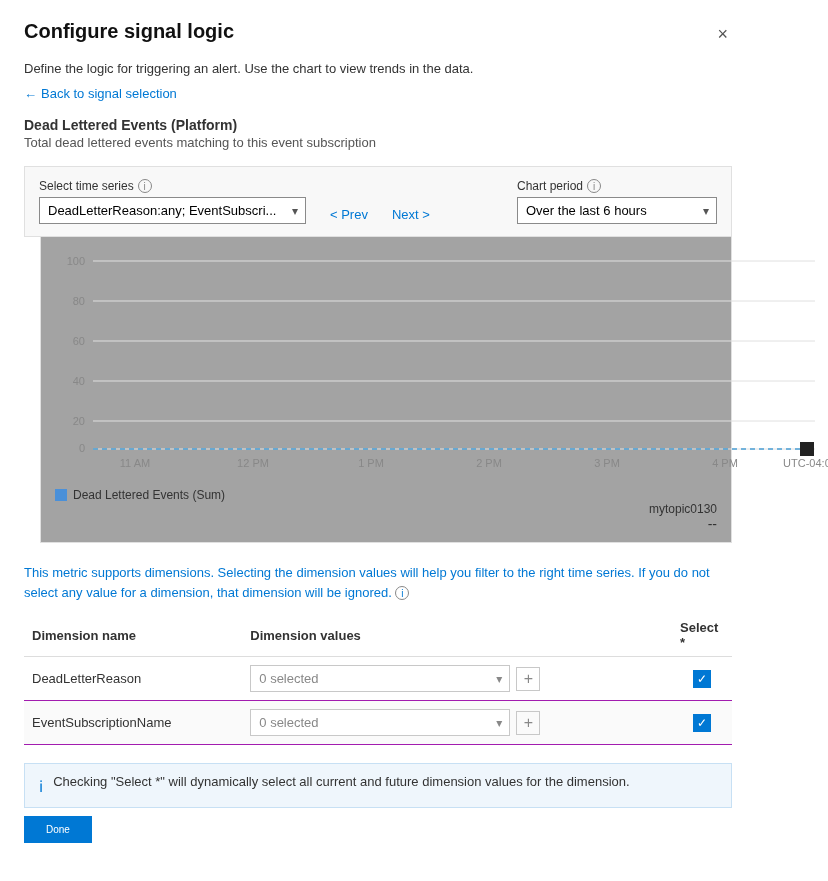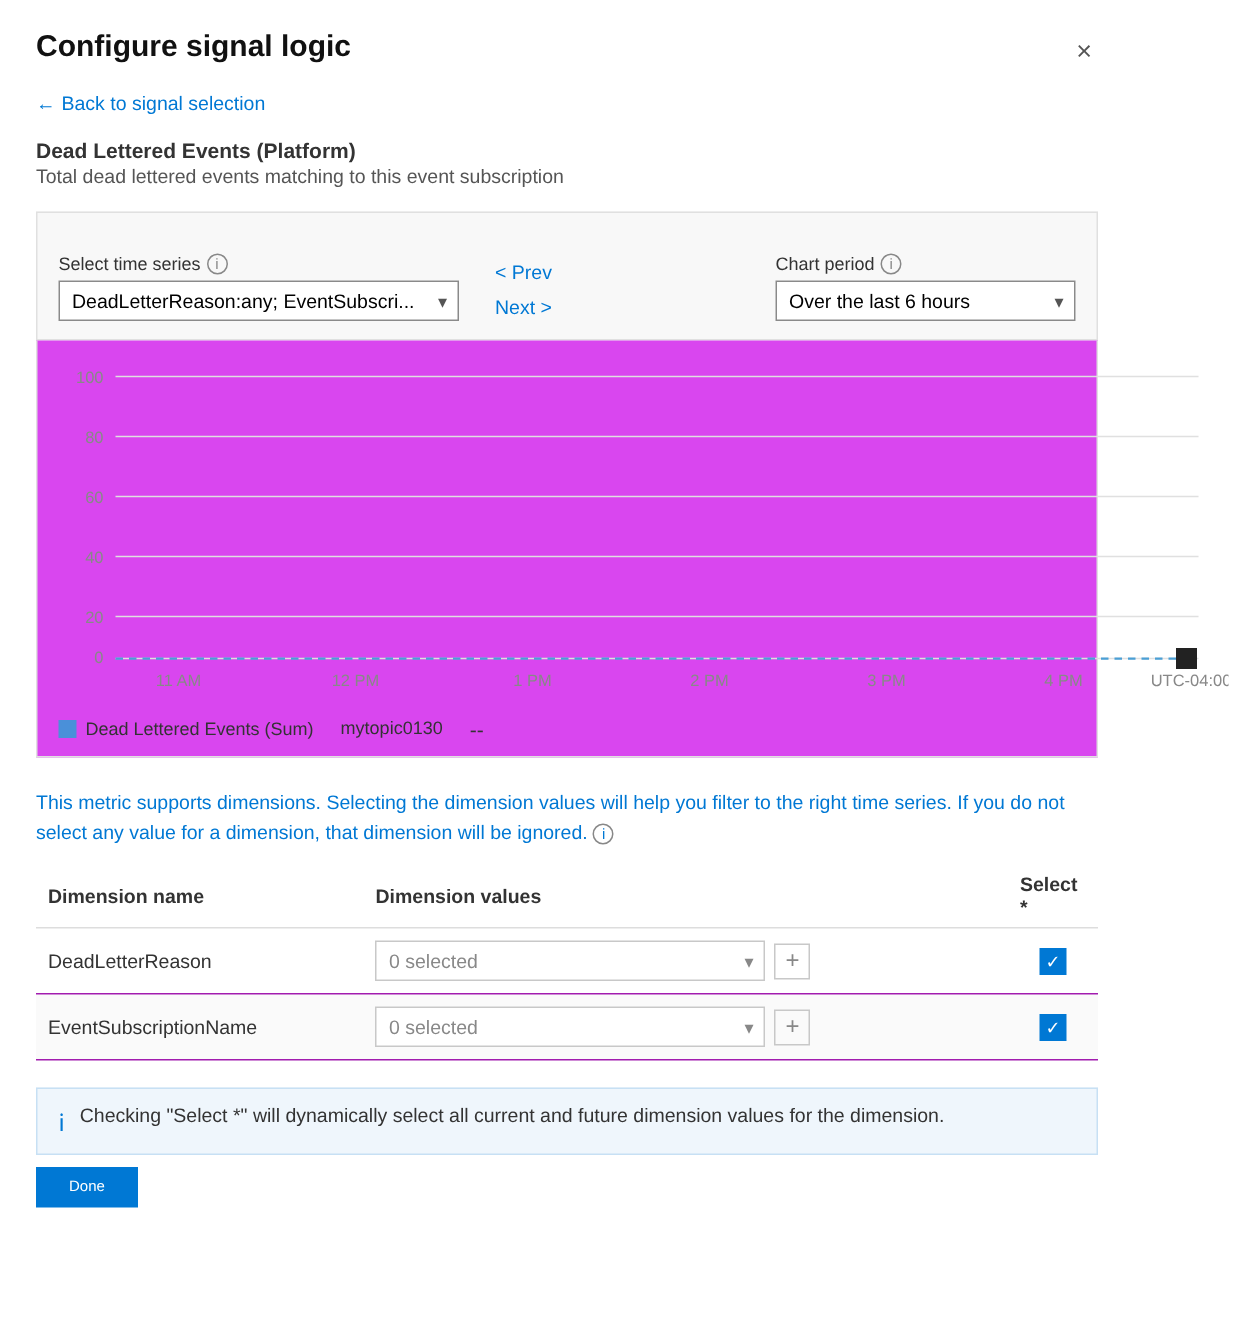--- a/index.html
+++ b/index.html
@@ -12,27 +12,27 @@
     .back-link { color: #0078d4; text-decoration: none; font-size: 13px; display: inline-flex; align-items: center; gap: 4px; margin-bottom: 16px; }
     .signal-title { font-weight: 600; font-size: 14px; margin-bottom: 2px; }
     .signal-subtitle { color: #555; font-size: 13px; margin-bottom: 16px; }
     .controls-row { background: #f8f8f8; border: 1px solid #e0e0e0; padding: 12px 14px; display: flex; align-items: flex-end; gap: 20px; margin-bottom: 0; }
     .control-group { display: flex; flex-direction: column; gap: 4px; }
     .control-label { font-size: 12px; color: #333; display: flex; align-items: center; gap: 4px; }
     .info-icon { display: inline-flex; align-items: center; justify-content: center; width: 14px; height: 14px; border-radius: 50%; border: 1px solid #888; font-size: 10px; color: #888; cursor: default; }
     .select-box { border: 1px solid #8a8a8a; background: #fff; padding: 5px 28px 5px 8px; font-size: 13px; min-width: 200px; appearance: none; position: relative; cursor: pointer; }
     .select-wrapper { position: relative; display: inline-block; }
     .select-wrapper::after { content: '▾'; position: absolute; right: 8px; top: 50%; transform: translateY(-50%); pointer-events: none; color: #555; font-size: 12px; }
-    .nav-buttons { display: flex; align-items: center; gap: 4px; margin-top: 18px; flex-direction: column; }
+    .nav-buttons { display: flex; align-items: center; gap: 16px; margin-top: 18px; }
     .nav-btn { background: none; border: none; color: #0078d4; cursor: pointer; font-size: 13px; padding: 2px 4px; }
     .chart-period-group { margin-left: auto; justify-content: flex-end; }
     .chart-period-group .select-box { min-width: 200px; }
-    .chart-area { border: 1px solid #e0e0e0; border-top: none; background: #d946ef; padding: 10px 14px 0 14px; position: relative; }
+    .chart-area { border: 1px solid #e0e0e0; border-top: none; background: #a3a3a3; padding: 10px 14px 0 14px; position: relative; margin-left: 16px; }
     .chart-svg-container { width: 100%; }
-    .chart-legend { display: flex; flex-direction: row; margin-top: 8px; padding-bottom: 10px; }
+    .chart-legend { display: flex; flex-direction: column; margin-top: 8px; padding-bottom: 10px; text-align: right; }
     .legend-color-box { width: 12px; height: 12px; background: #4a90d9; display: inline-block; margin-right: 6px; }
     .legend-text { font-size: 12px; color: #333; }
     .legend-sub { font-size: 12px; color: #333; margin-left: 18px; }
     .legend-dash { font-size: 14px; color: #333; margin-left: 18px; }
     .dimension-section { margin-top: 20px; }
     .dimension-info { font-size: 13px; color: #333; line-height: 1.5; margin-bottom: 12px; }
     .dimension-info span { color: #0078d4; }
     .dimension-table { width: 100%; border-collapse: collapse; }
     .dimension-table th { text-align: left; font-size: 13px; font-weight: 600; color: #333; padding: 6px 8px; border-bottom: 1px solid #ddd; }
     .dimension-table td { padding: 8px 8px; border-bottom: 1px solid #a21caf; font-size: 13px; vertical-align: middle; }
@@ -51,20 +51,23 @@
   </style>
 </head>
 <body>
 
 <div class="dialog">
   <div class="dialog-header">
     <h1 class="dialog-title">Configure signal logic</h1>
     <button class="close-btn">×</button>
   </div>
 
+  <p class="description">
+    <span>Define the logic for triggering an alert. Use the chart to view trends in the data.</span>
+  </p>
 
   <a href="#" class="back-link">
     <span>←</span>
     <span>Back to signal selection</span>
   </a>
 
   <div class="signal-title">Dead Lettered Events (Platform)</div>
   <div class="signal-subtitle">Total dead lettered events matching to this event subscription</div>
 
   <div class="controls-row">

